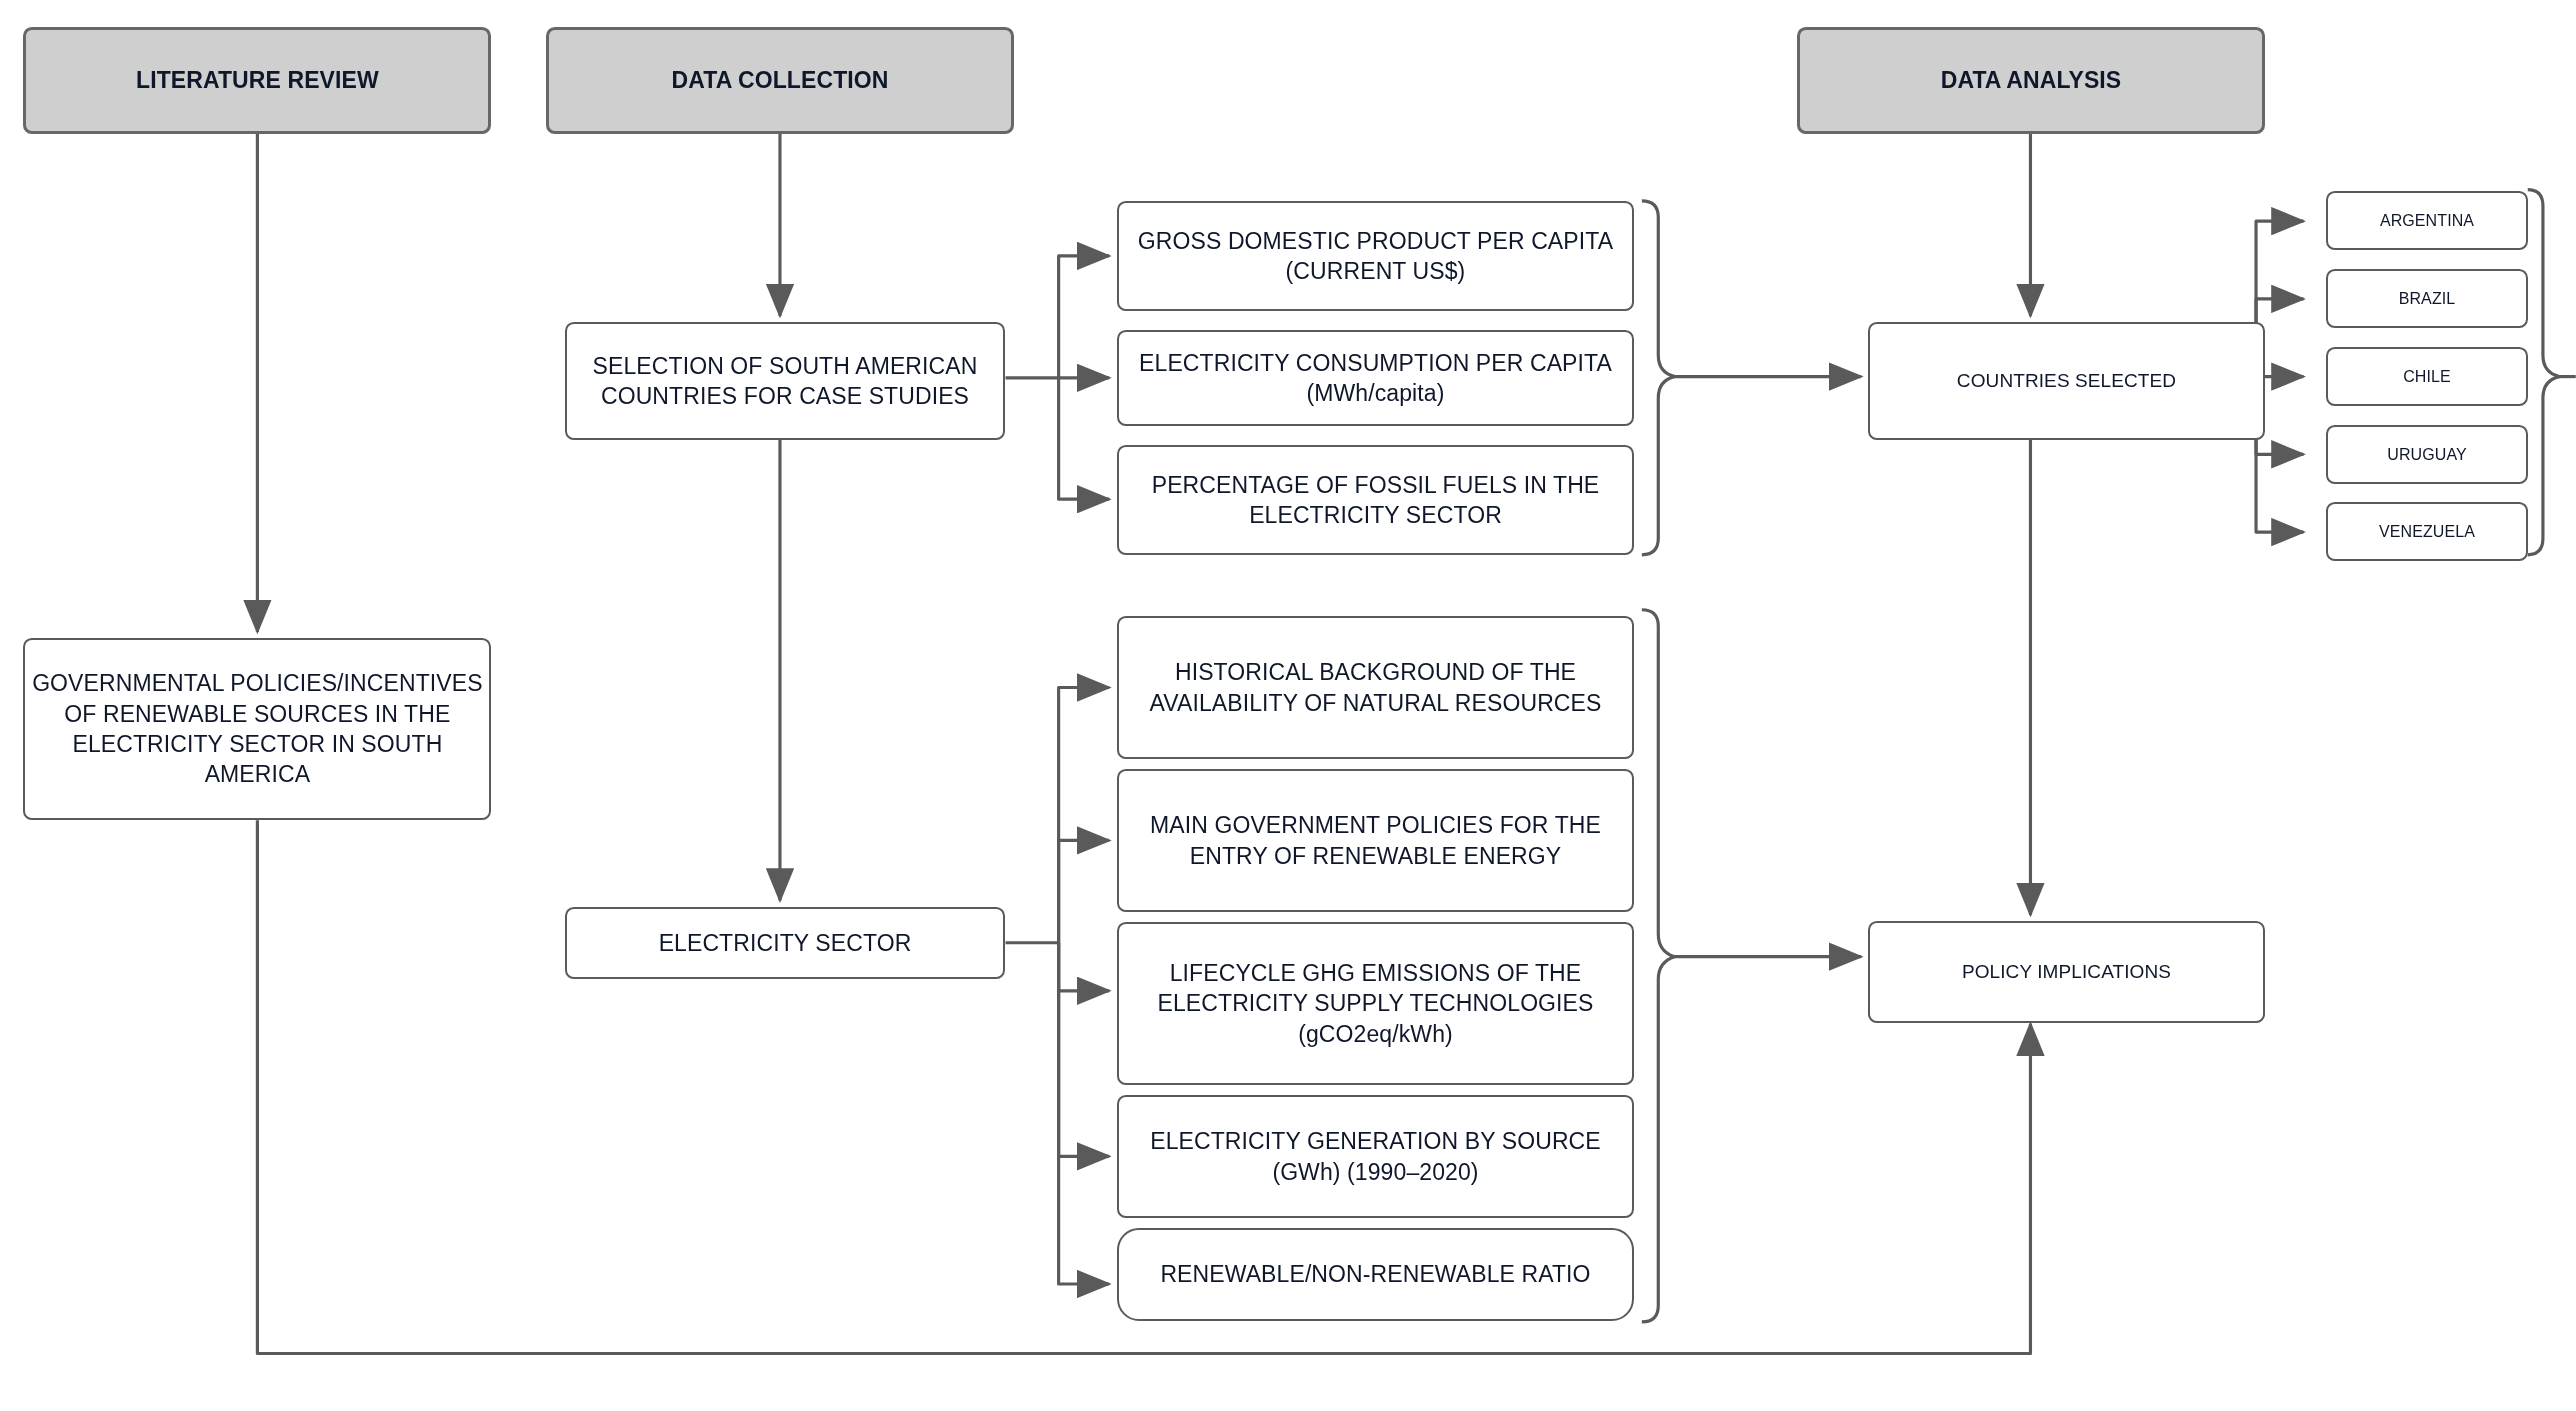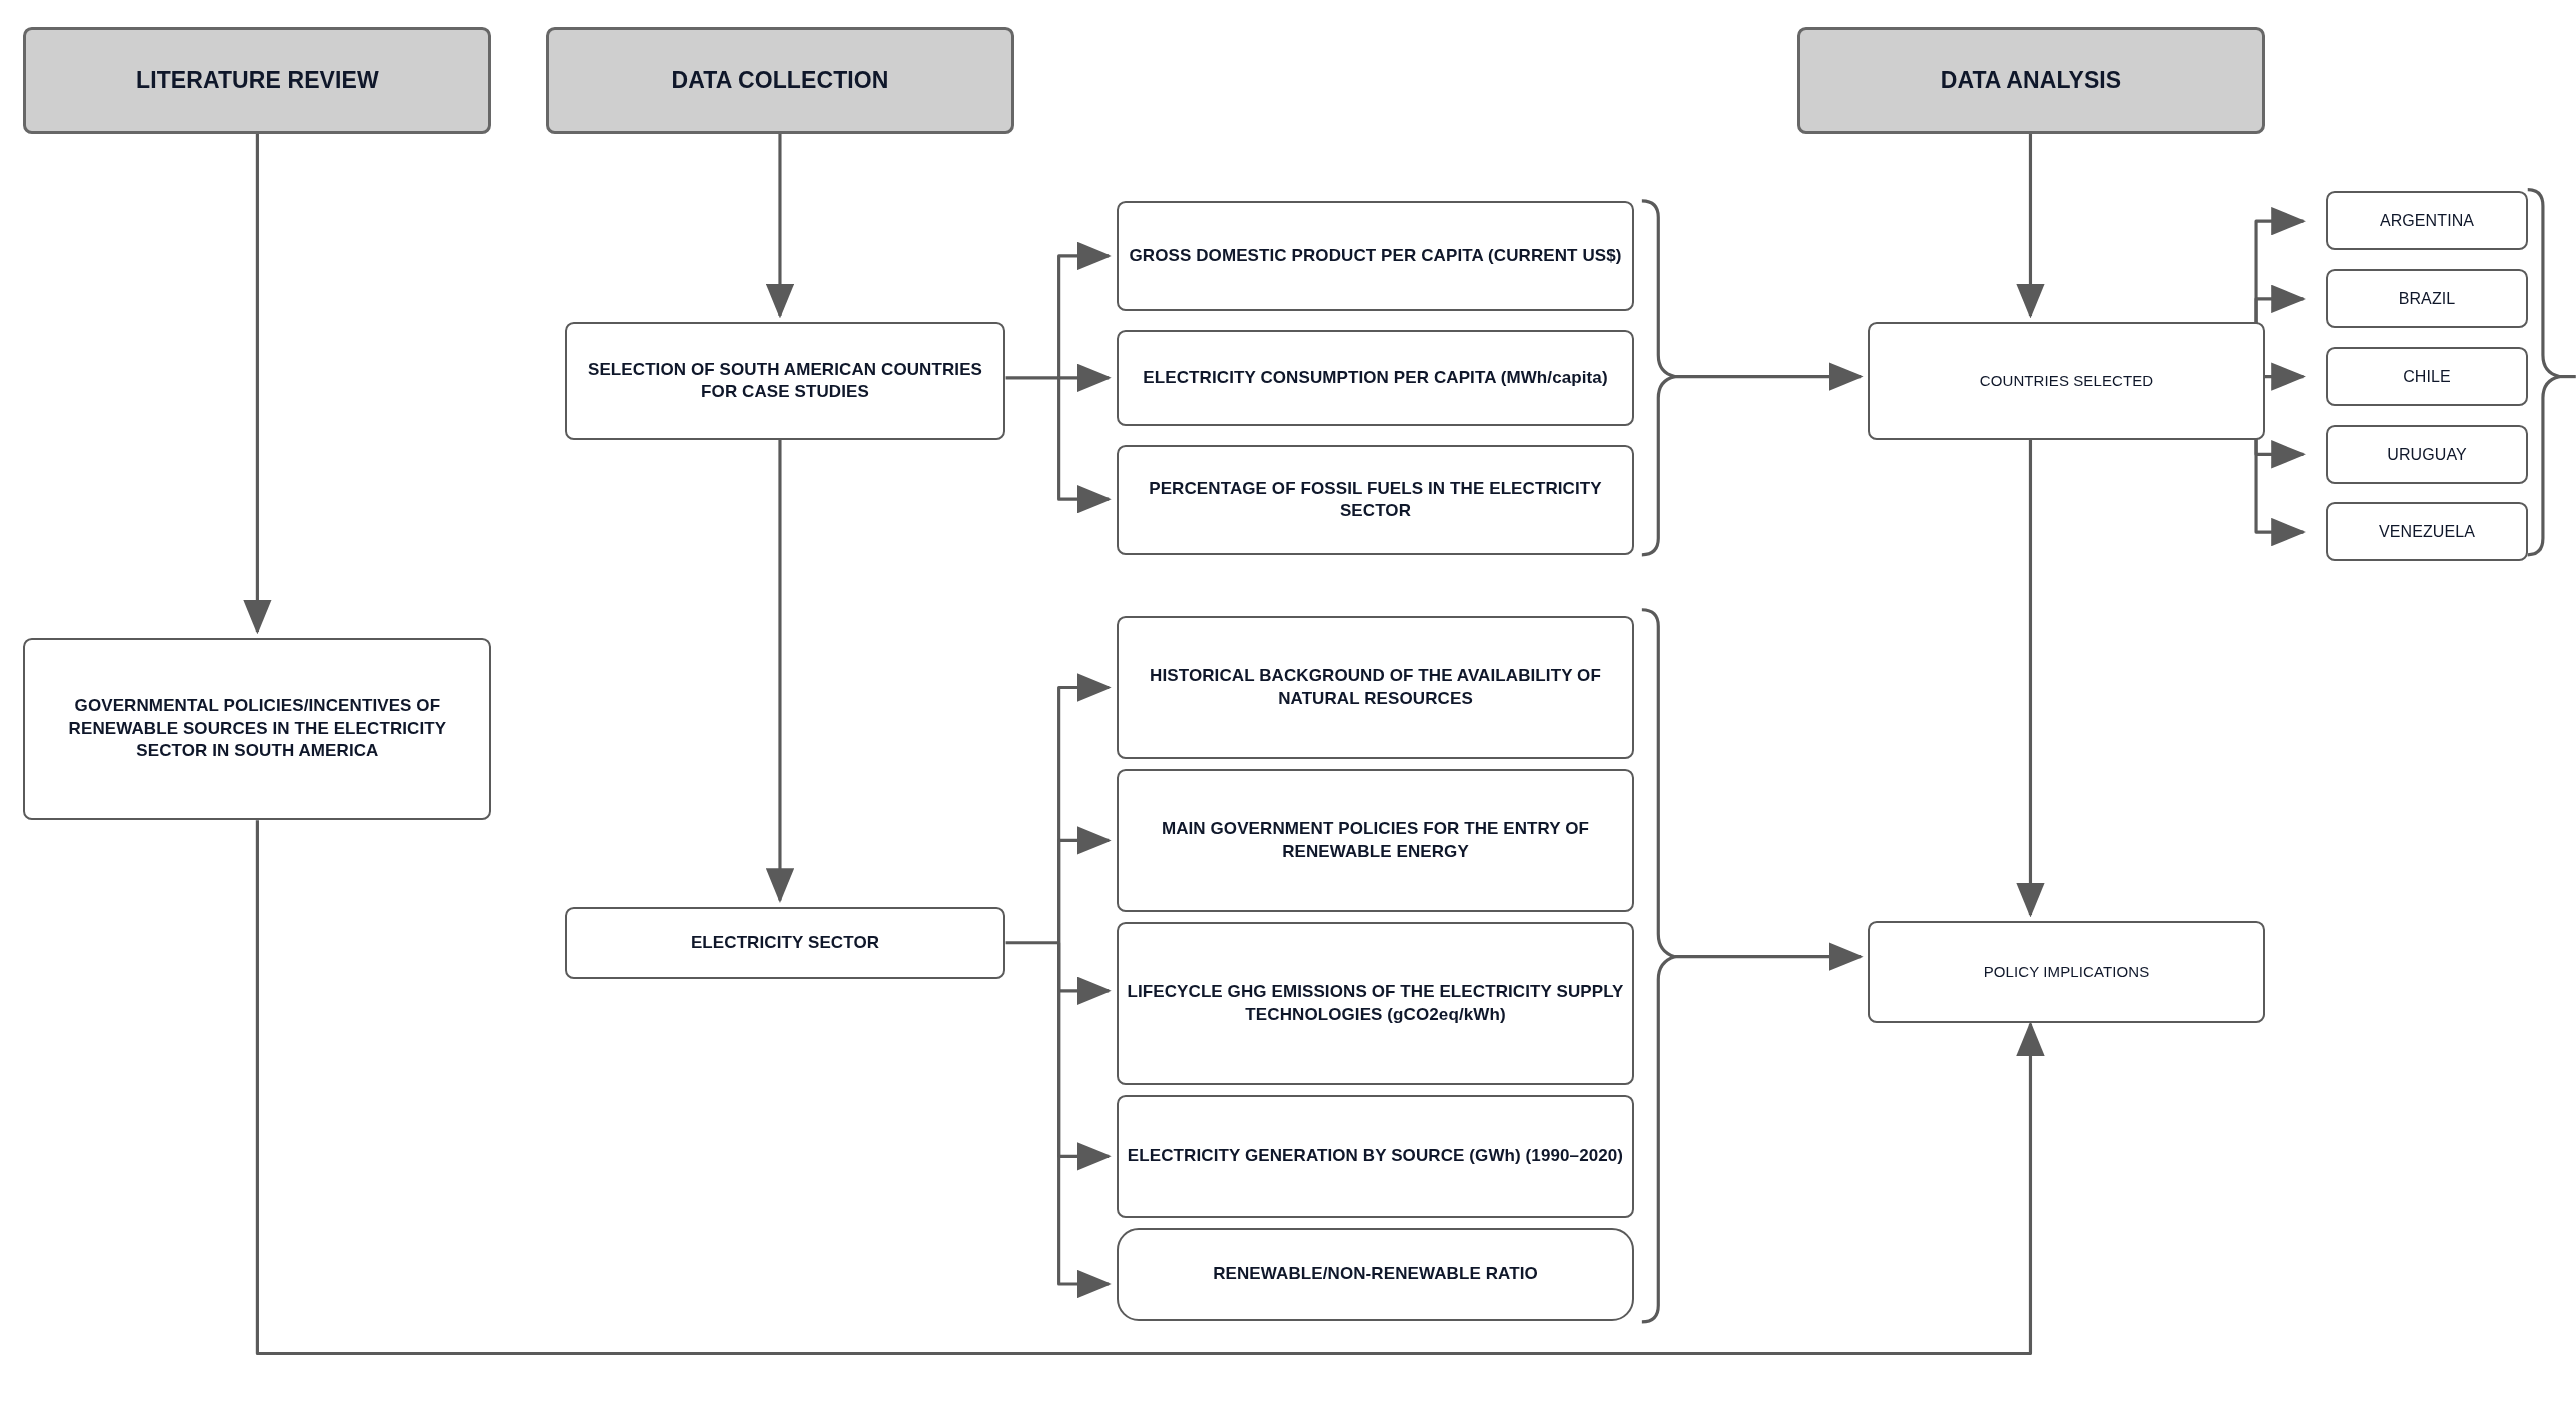--- a/index.html
+++ b/index.html
@@ -5,22 +5,22 @@
   html,body{margin:0;padding:0;background:#ffffff;}
   body{font-family:"Liberation Sans", sans-serif;}
   #stage{position:relative;width:2576px;height:1411px;background:#ffffff;overflow:hidden;}
   svg.layer{position:absolute;left:0;top:0;width:2576px;height:1411px;}
   .node{position:absolute;box-sizing:border-box;display:flex;align-items:center;justify-content:center;
         text-align:center;border:2.5px solid #5a5a5a;border-radius:8.8px;background:#ffffff;color:#0f172a;
         line-height:1.32;letter-spacing:0.1px;padding:2.5px 6.3px;}
   .node.header{background:#cfcfcf;border-color:#676767;border-width:3.2px;font-weight:bold;}
   .node span{display:block;width:100%;}
   .f-hdr{font-size:23px;}
-  .f-md{font-size:15px;}
-  .f-sm{font-size:17px;font-weight:bold;}
+  .f-md{font-size:19px;}
+  .f-sm{font-size:23px;}
   .f-ctry{font-size:16px;}
 </style>
 </head>
 <body>
 
 <div id="stage">
 
   <svg class="layer" viewBox="0 0 4076 2233">
     <defs>
       <marker id="arw" markerWidth="11" markerHeight="9" refX="10.2" refY="4.5" orient="auto" markerUnits="strokeWidth">

